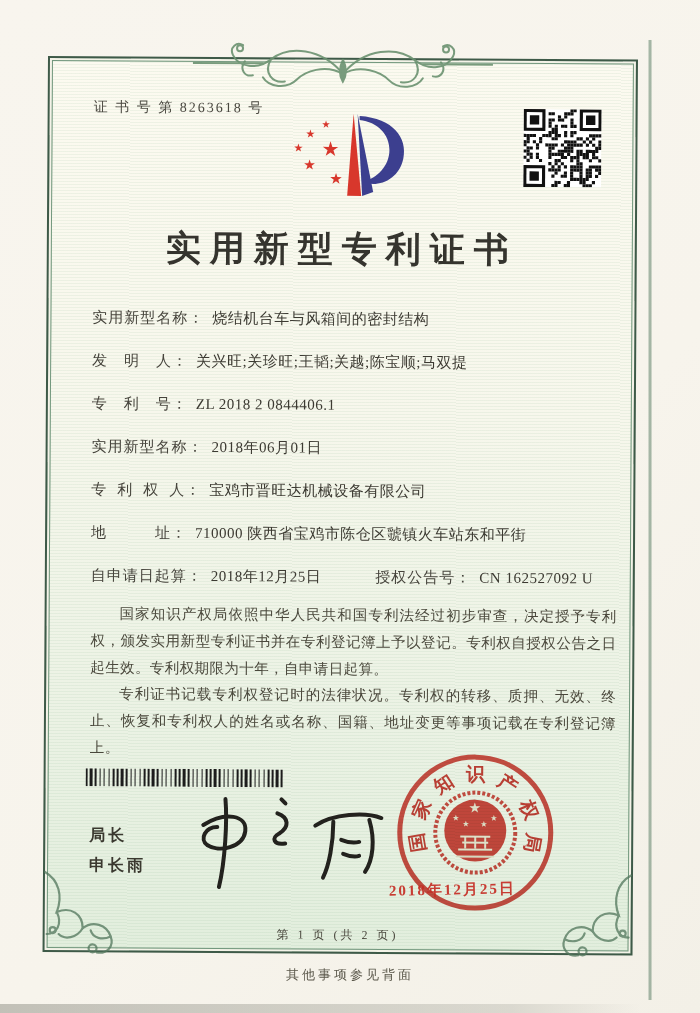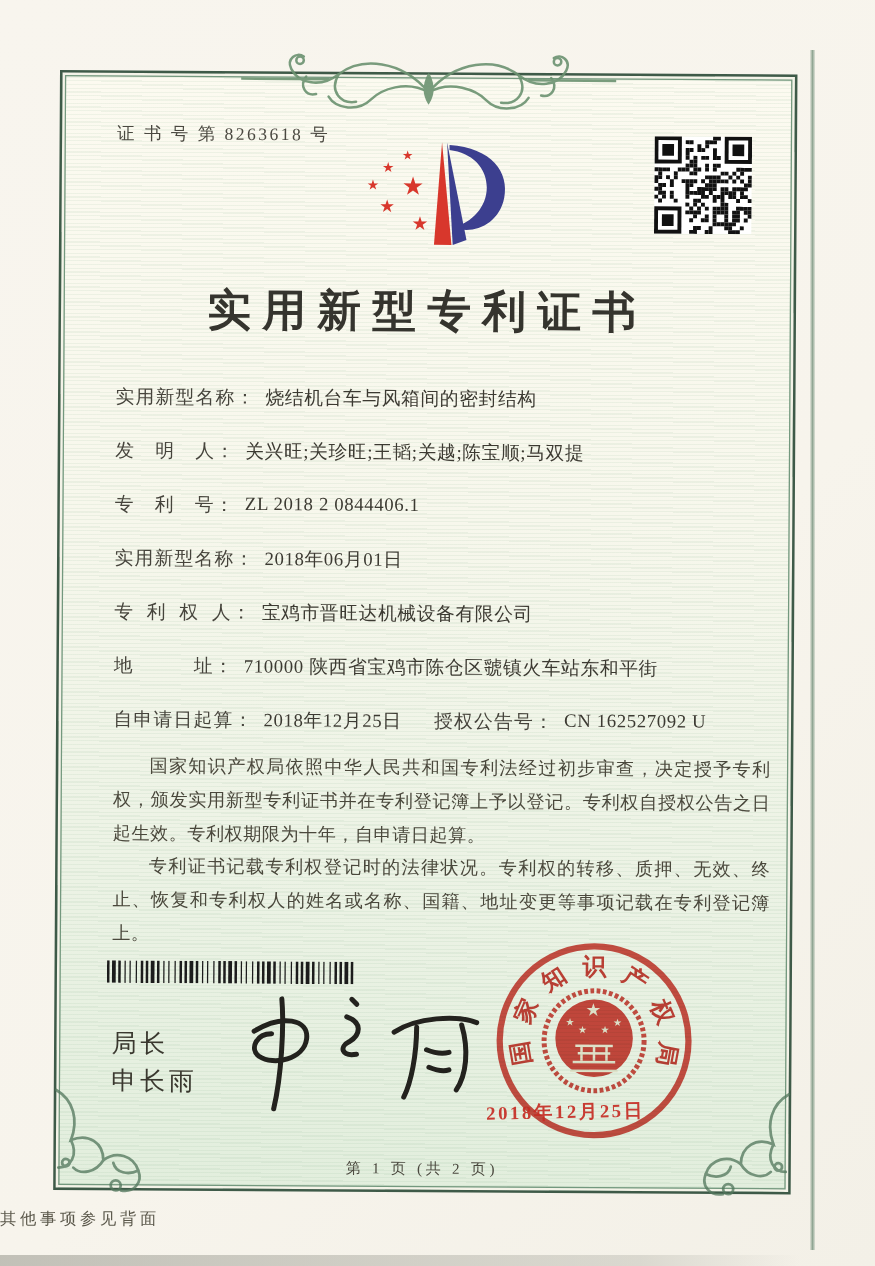--- a/index.html
+++ b/index.html
@@ -32,43 +32,43 @@
   .cert-no{position:absolute;left:44px;top:40px;font-size:14px;letter-spacing:2px;color:#4a4840;}
   .logo{position:absolute;left:50%;top:48px;transform:translateX(-50%);margin-left:14px;}
   .qr{position:absolute;right:34px;top:48px;width:78px;height:78px;}
   .title{position:absolute;left:0;top:166px;width:100%;text-align:center;
     font-size:35px;font-weight:bold;letter-spacing:9px;color:#35342e;}
   
   .fields{position:absolute;left:44px;top:238px;width:524px;font-size:15px;}
   .frow{height:43px;display:flex;align-items:center;white-space:nowrap;}
   .flabel{color:#46443c;letter-spacing:1px;flex:0 0 auto;font-family:Liberation Mono, monospace;}
   .fvalue{color:#3c3a32;margin-left:8px;letter-spacing:.5px;}
-  .frow.double .half2{margin-left:26px;}
+  .frow.double .half2{margin-left:54px;}
   
   .body-text{position:absolute;left:44px;top:542px;width:526px;
     font-size:14.5px;line-height:1.85;color:#4a483c;letter-spacing:.4px;text-align:justify;}
   .body-text p{margin:0;text-indent:2em;}
   
   .barcode{position:absolute;left:40px;top:710px;width:198px;height:18px;}
   
-  .sig-block{position:absolute;left:44px;top:762px;font-size:20px;color:#3a382f;letter-spacing:3px;line-height:30px;}
+  .sig-block{position:absolute;left:44px;top:762px;font-size:16px;color:#3a382f;letter-spacing:3px;line-height:30px;font-weight:bold;}
   .signature-svg{position:absolute;left:128px;top:732px;}
   
   .seal{position:absolute;left:352px;top:694px;width:156px;height:156px;mix-blend-mode:multiply;}
   .seal-ring{position:absolute;inset:0;border-radius:50%;border:5px solid rgba(205,49,40,.85);}
   .seal-arc{position:absolute;left:50%;top:50%;width:0;height:0;}
   .seal-arc span{position:absolute;left:-11px;top:-11px;width:22px;height:22px;
     font-size:19px;font-weight:bold;color:rgba(200,47,38,.9);text-align:center;line-height:22px;}
   .seal-emblem{position:absolute;left:50%;top:50%;transform:translate(-50%,-50%);}
   .seal-date{position:absolute;left:344px;top:820px;font-size:15px;font-weight:bold;
     color:rgba(198,45,36,.92);letter-spacing:2px;white-space:nowrap;transform:rotate(-1.5deg);}
   
   .page-footer{position:absolute;left:0;bottom:8px;width:100%;text-align:center;
     font-size:12px;letter-spacing:3px;color:#4a483e;}
-  .back-note{position:absolute;left:0;top:966px;width:700px;text-align:left;
+  .back-note{position:absolute;left:0;top:966px;width:700px;text-align:center;
     font-size:13px;letter-spacing:3px;color:#5a574a;}
 </style>
 </head>
 <body>
 
 <div class="page-edge-right"></div>
 <div class="scan-bottom-band"></div>
 
 <div class="cert">
 

